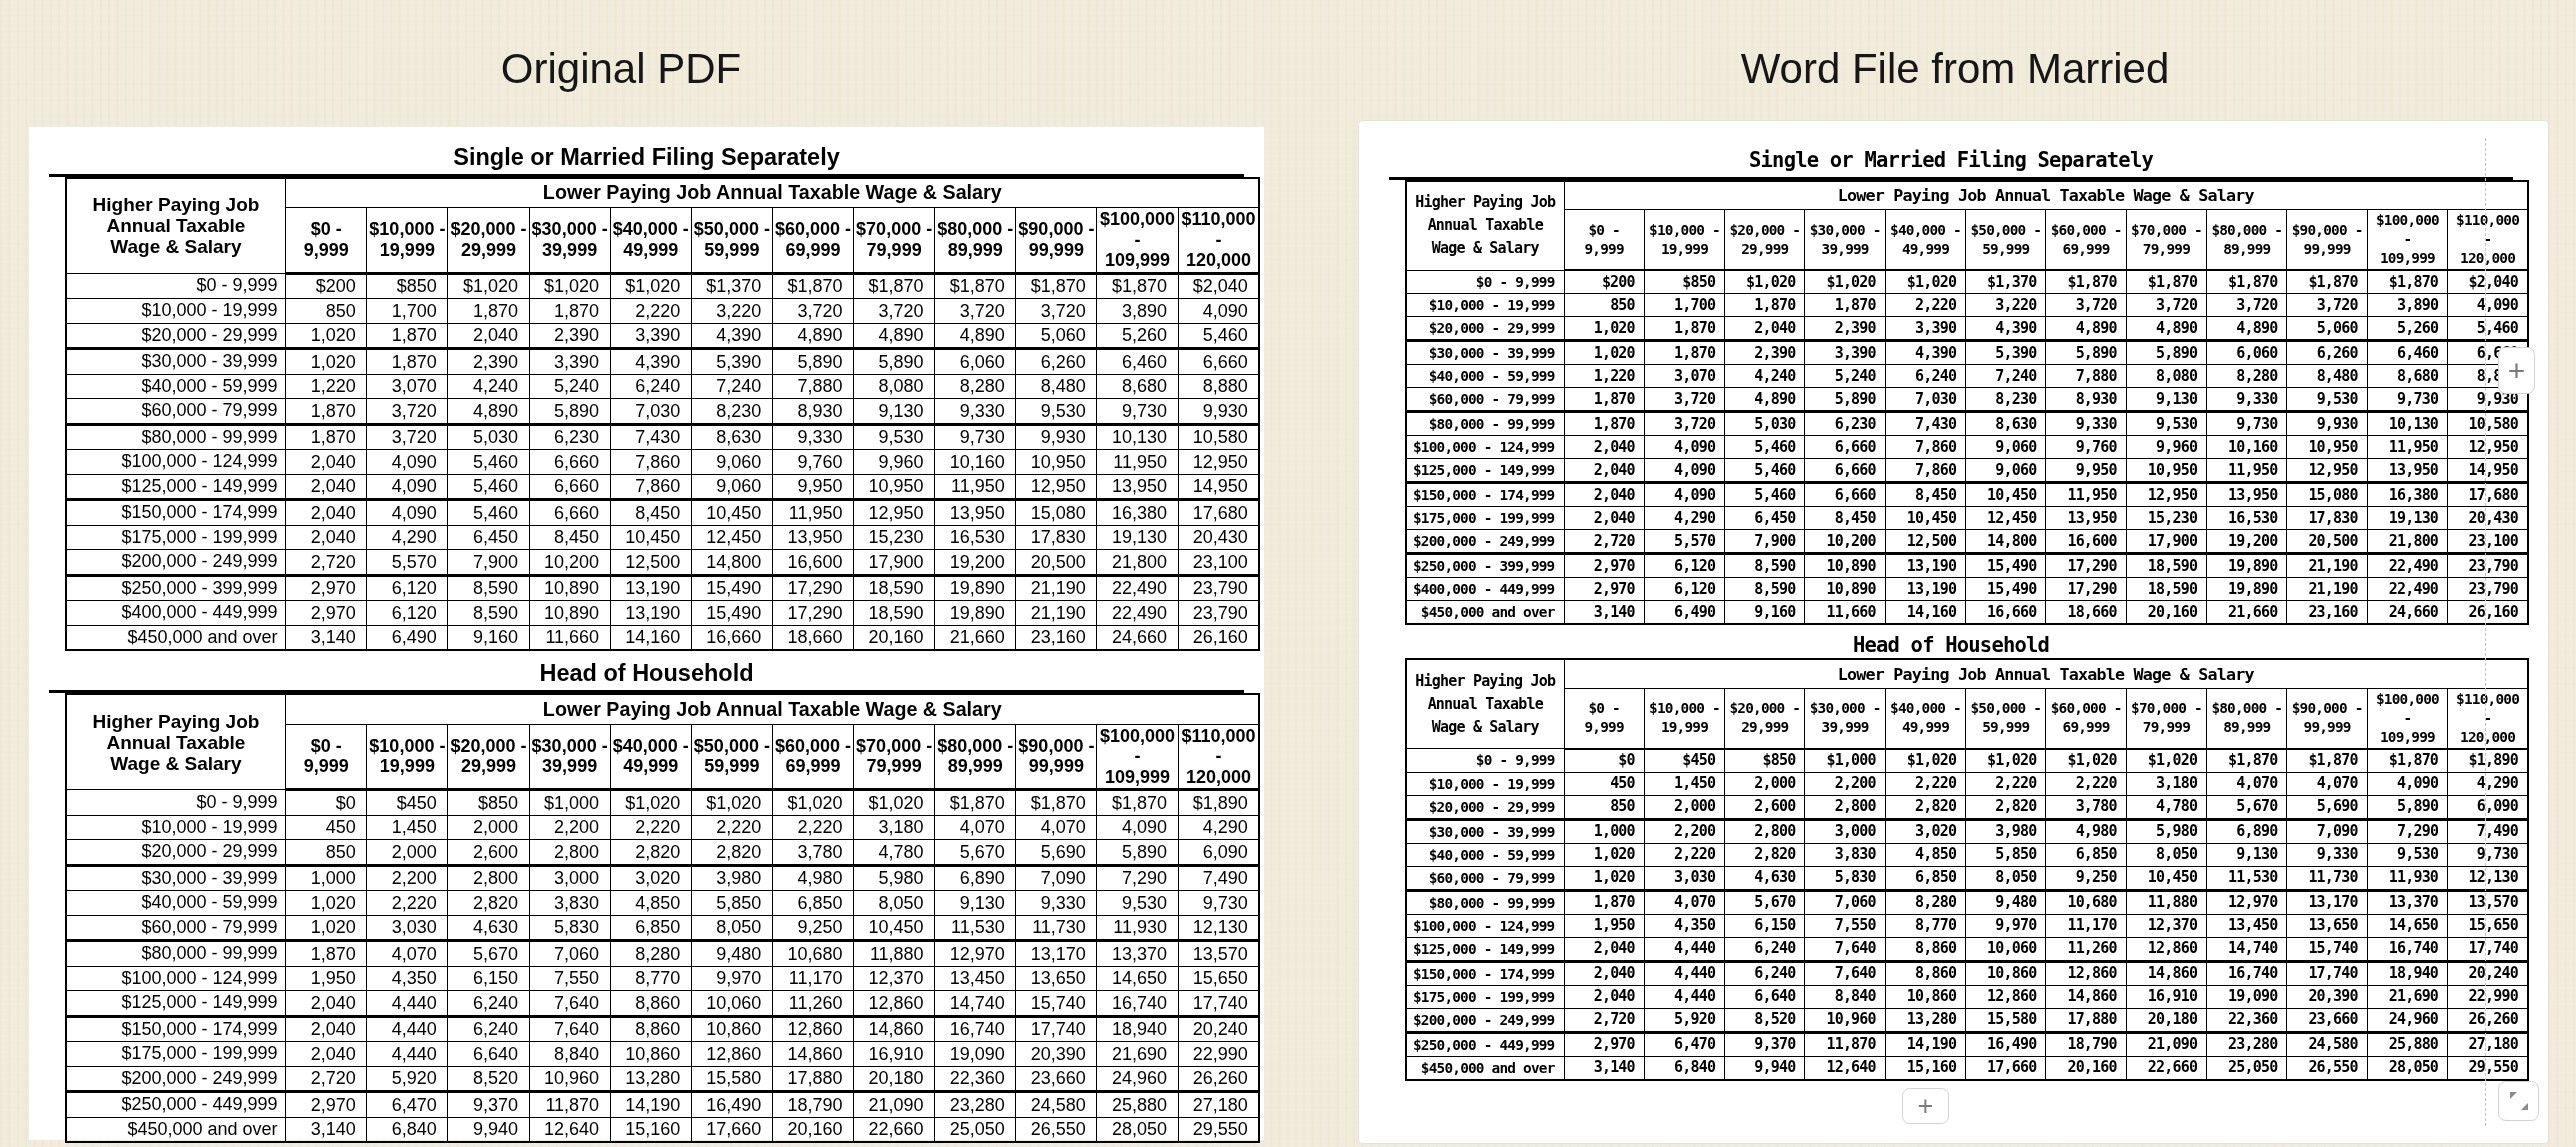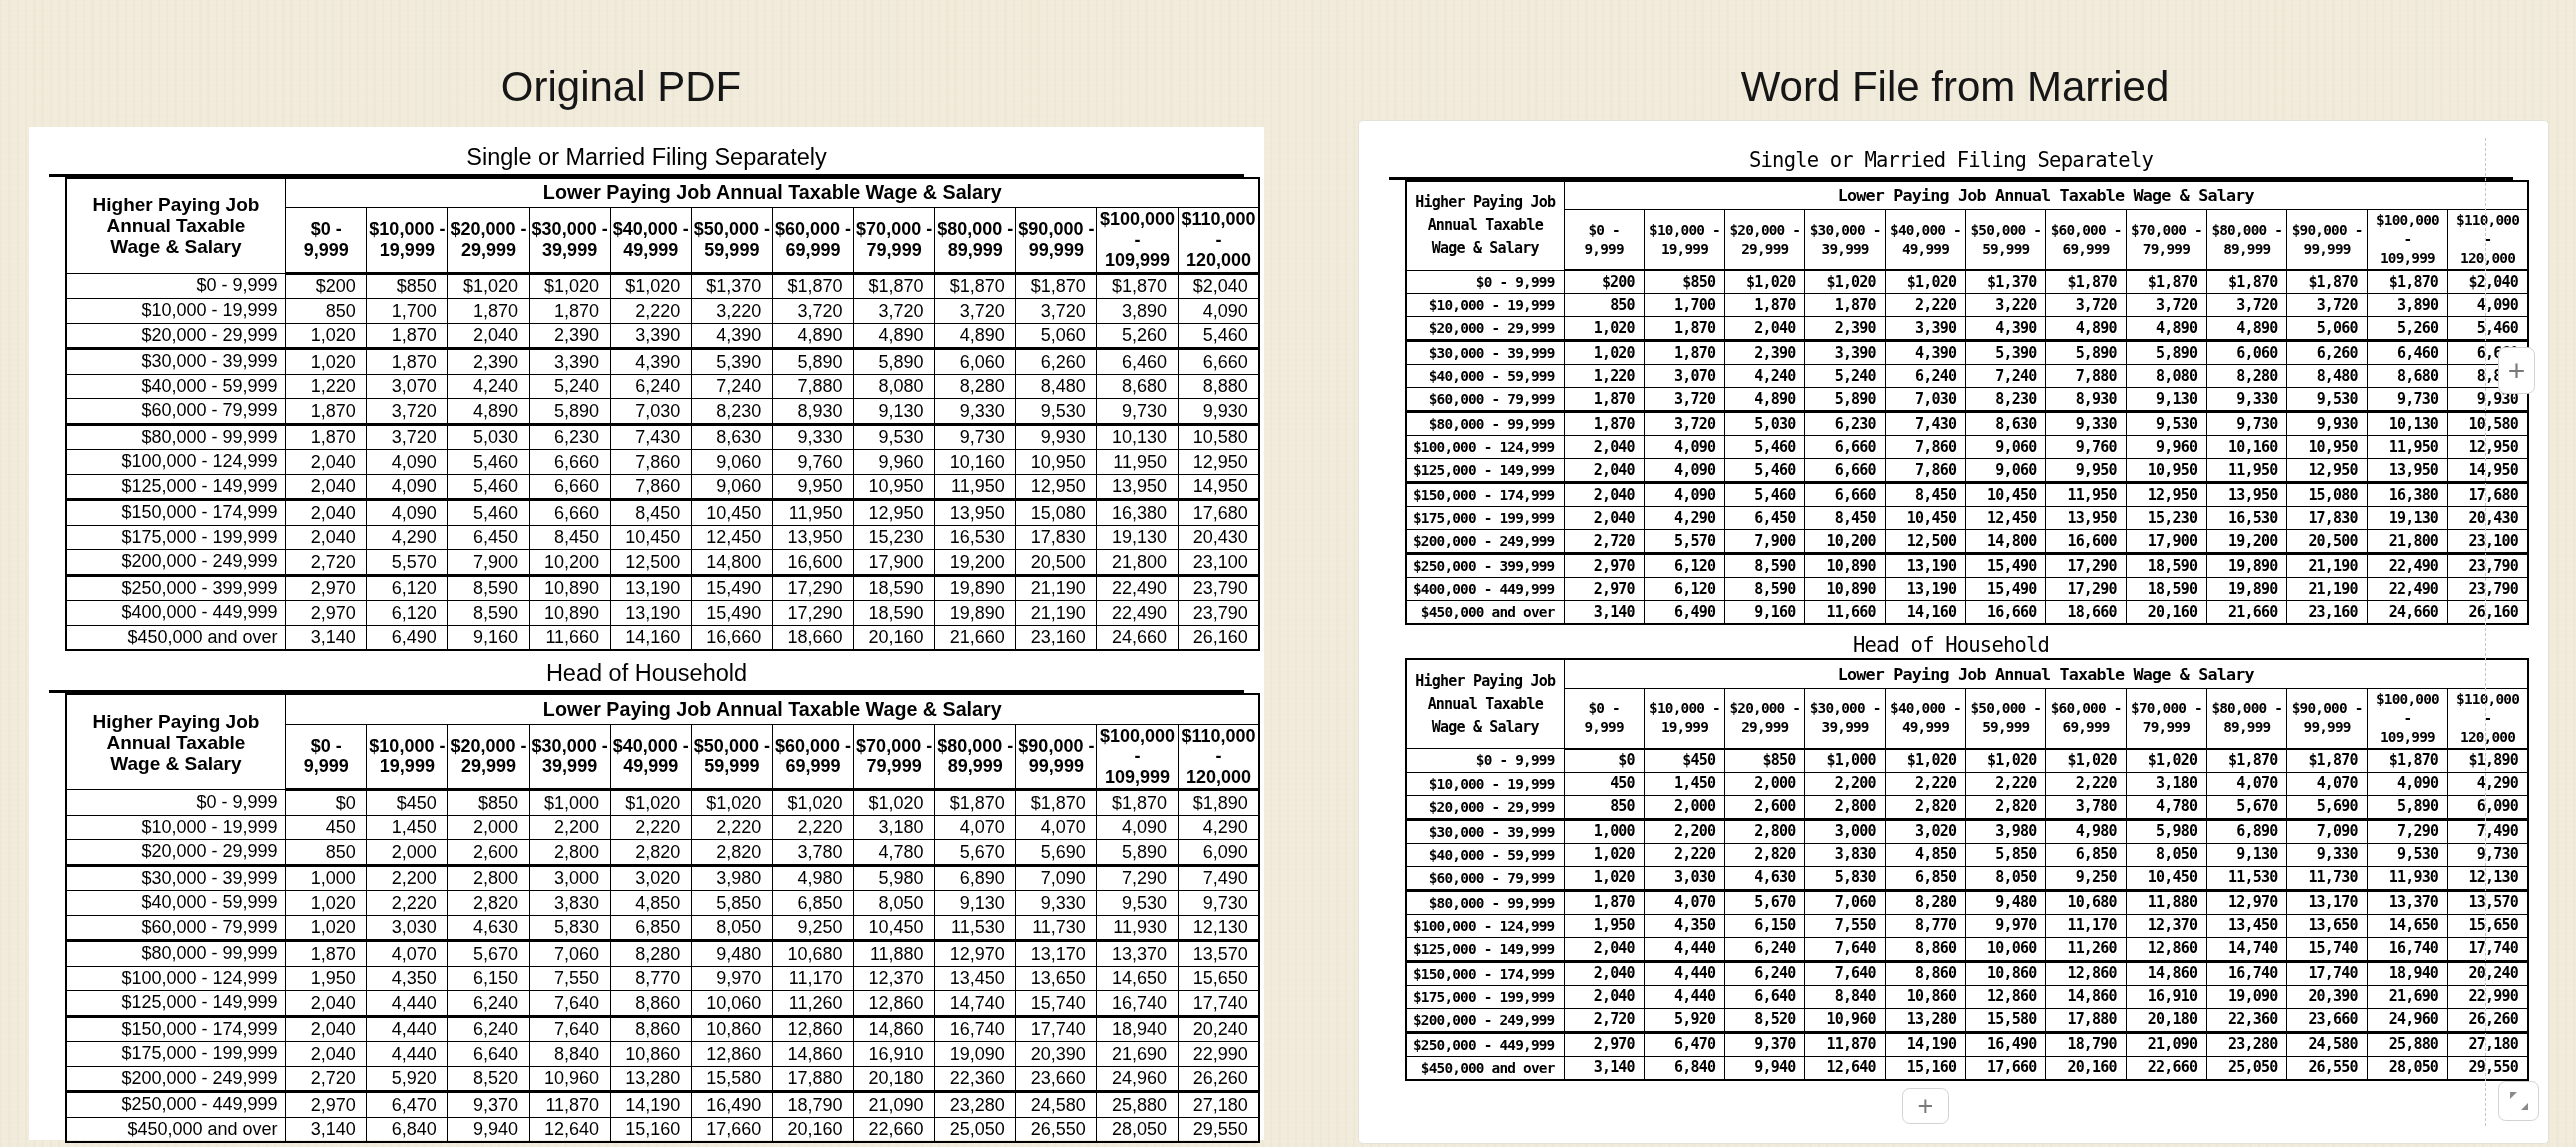--- a/index.html
+++ b/index.html
@@ -5,34 +5,34 @@
   html,body{margin:0;padding:0;}
   body{
     width:2576px;height:1148px;position:relative;overflow:hidden;
     font-family:"Liberation Sans",sans-serif;
     background-color:#f1ebdb;
     background-image:
       repeating-linear-gradient(0deg, rgba(255,255,255,.06) 0 1.5px, rgba(0,0,0,0) 1.5px 5.3px),
       repeating-linear-gradient(90deg, rgba(181,162,122,.05) 0 2.3px, rgba(0,0,0,0) 2.3px 8.3px);
   }
   .page-title{
-    position:absolute;top:60px;height:53px;line-height:53px;
+    position:absolute;top:42px;height:53px;line-height:53px;
     font-size:42px;font-weight:400;color:#161616;text-align:center;
     letter-spacing:0px;
   }
   #title-left{left:30px;width:1182px;}
   #title-right{left:1364px;width:1182px;}
 
   
   .pane{position:absolute;background:#ffffff;box-sizing:border-box;}
   .pane-pdf{left:29px;top:127px;width:1235px;height:1013px;padding:13.6px 19.7px;}
   .pane-word{left:1358px;top:120px;width:1191px;height:1024px;padding:27px 35px 30px 30px;
              border:1.5px solid #e4e1d9;border-radius:4.5px;}
 
-  .section-title{font-weight:normal;text-align:center;color:#000;}
+  .section-title{font-weight:bold;text-align:center;color:#000;}
   .pane-pdf .section-title{font-size:23.5px;border-bottom:3.8px solid #000;padding-bottom:3px;margin-top:3px;}
   .pane-word .section-title{font-family:"DejaVu Sans Mono",monospace;font-size:20.5px;letter-spacing:-0.8px;
                             border-bottom:3px solid #000;padding-bottom:4.5px;}
   .pane-word .section-title.mid{border-bottom:none;margin-top:7.6px;padding-bottom:1.5px;}
 
   table{border-collapse:collapse;table-layout:fixed;width:100%;margin-left:16px;}
   th,td{box-sizing:border-box;color:#000;}
 
   
   .pane-pdf table{border:2.3px solid #000;}

